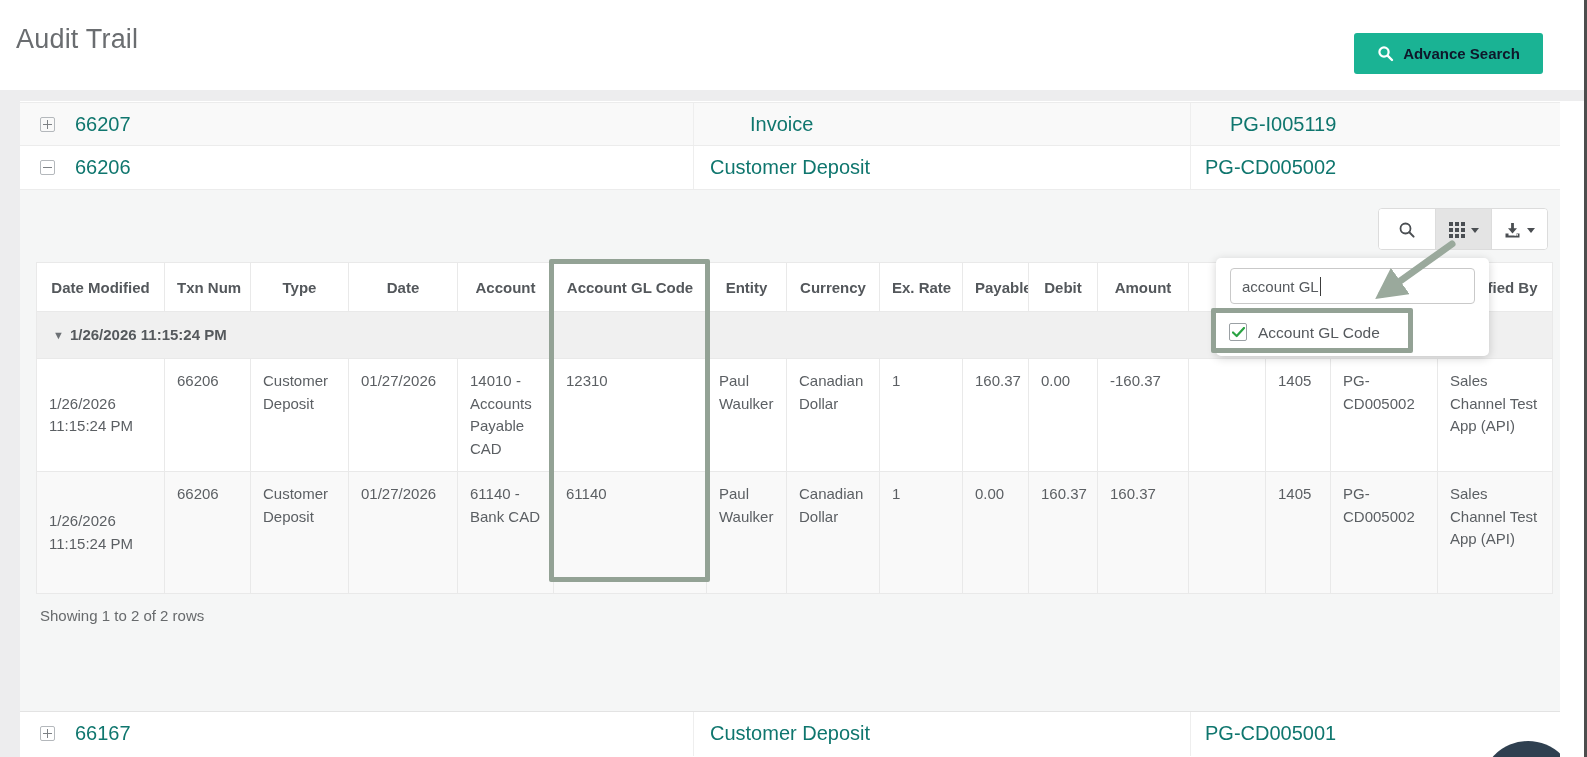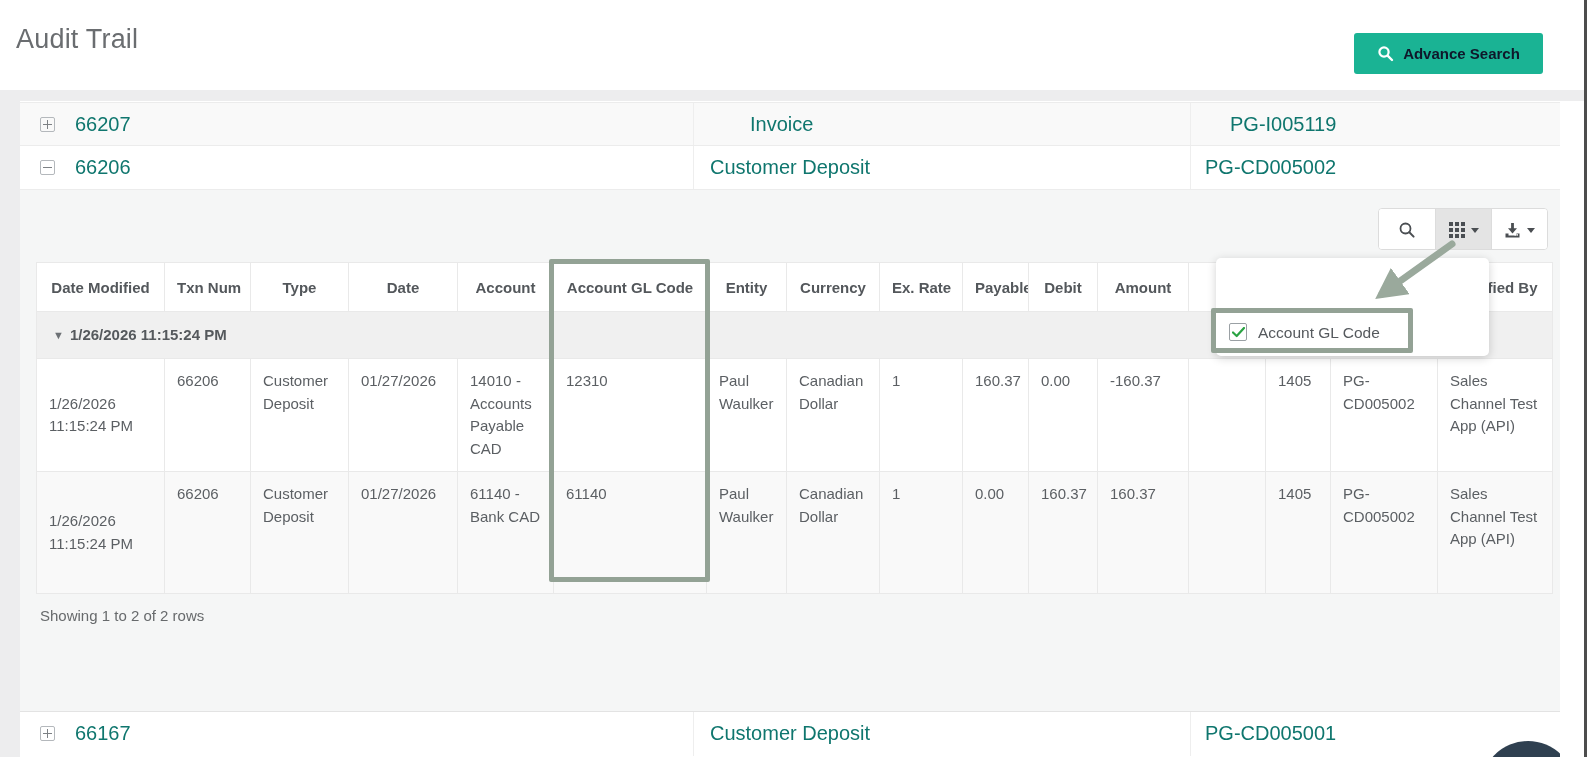--- a/index.html
+++ b/index.html
@@ -234,20 +234,24 @@
             <td>1405</td>
             <td>PG-CD005002</td>
             <td>Sales Channel Test App (API)</td>
           </tr>
         </tbody>
       </table>
 
       <div class="gl-highlight"></div>
 
       <div class="col-panel">
+        <div class="filter-input">
+          <span>account GL</span>
+          <span class="text-caret"></span>
+        </div>
         <div class="option-row">
           <span class="checkbox">
             <svg width="13" height="11" viewBox="0 0 13 11">
               <polyline points="1,5.5 4.7,9 12,1" fill="none" stroke="#2aa343" stroke-width="2.2" stroke-linecap="round" stroke-linejoin="round"></polyline>
             </svg>
           </span>
           <span class="option-label">Account GL Code</span>
         </div>
         <div class="option-annotation"></div>
       </div>

